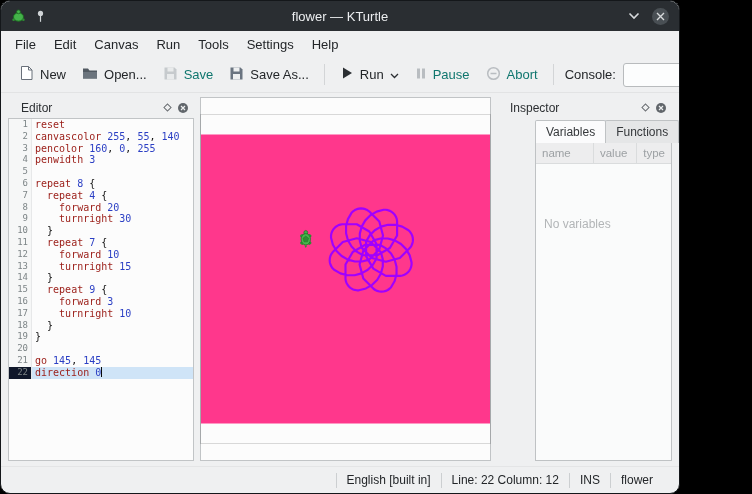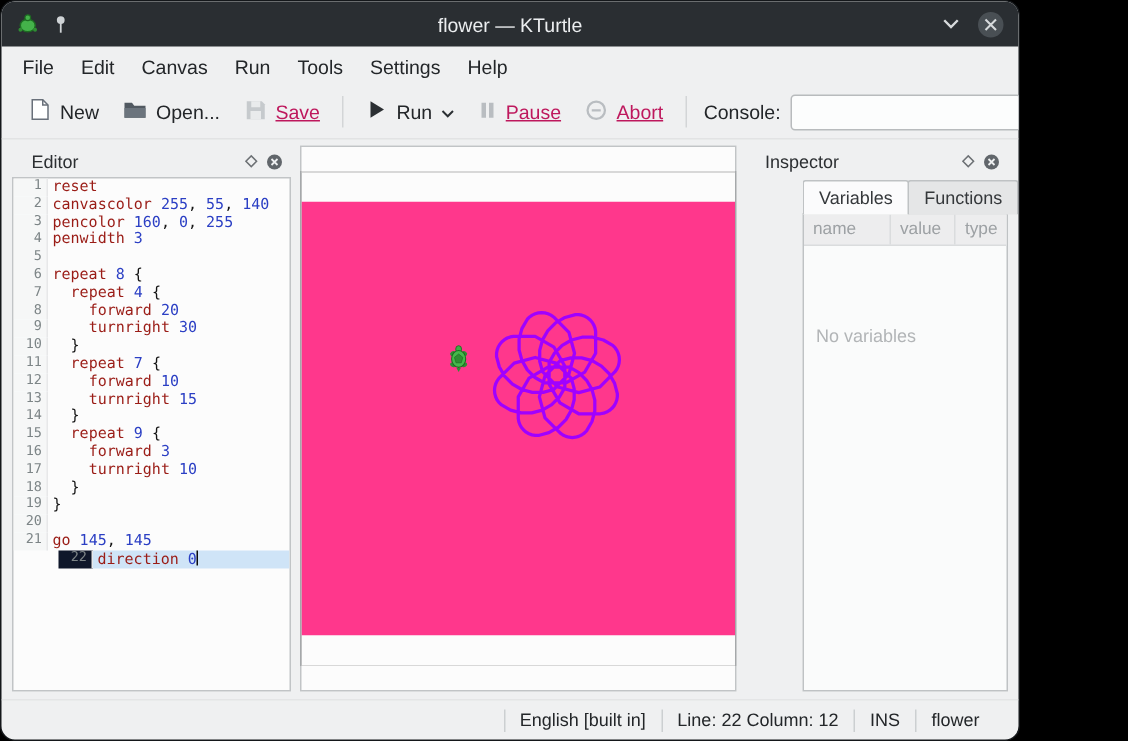--- a/index.html
+++ b/index.html
@@ -18,21 +18,21 @@
 
   
   .menubar{height:26px;flex:none;display:flex;align-items:center;padding:0 5px;
            font-size:13px;color:#232629;}
   .menu-item{padding:3px 9px;border-radius:3px;}
 
   
   .toolbar{height:35px;flex:none;display:flex;align-items:center;padding:0 10px;
            border-bottom:1px solid #e2e3e4;font-size:13px;color:#232629;}
   .tbtn{display:flex;align-items:center;gap:6px;padding:5px 8px;border-radius:3px;white-space:nowrap;}
-  .tbtn.disabled{color:#be185d;text-decoration:underline;}
+  .tbtn.disabled{color:#0f766e;}
   .tsep{width:1px;height:21px;background:#d3d5d7;margin:0 7px;flex:none;}
   .console-wrap{display:flex;align-items:center;margin-left:4px;}
   .combo{width:152px;height:22px;background:#fcfdfd;border:1px solid #b8bbbd;border-radius:3px;
          margin-left:7px;display:flex;align-items:center;}
   .combo input{flex:1;border:none;background:transparent;outline:none;height:18px;
                font-size:12px;padding:0 5px;font-family:"Liberation Sans",sans-serif;}
 
   
   .main{flex:1;min-height:0;display:flex;gap:6px;padding:4px 7px 5px 7px;}
   .dock{display:flex;flex-direction:column;min-height:0;}
@@ -44,21 +44,21 @@
   .dock-btn{display:flex;align-items:center;justify-content:center;width:16px;height:16px;}
 
   
   .editor-view{flex:1;min-height:0;background:#fcfcfc;border:1px solid #c1c4c6;overflow:hidden;
                font-family:"DejaVu Sans Mono",monospace;}
   .ed-row{display:flex;height:11.8px;line-height:11.8px;white-space:pre;}
   .ed-num{width:19px;flex:none;text-align:right;padding-right:3px;color:#7d8587;
           background:#f6f7f7;border-right:1px solid #e7e8e9;font-size:9px;}
   .ed-code{flex:1;padding-left:3px;font-size:10px;color:#141414;}
   .ed-row.cur .ed-code{background:#cfe4f7;}
-  .ed-row.cur .ed-num{background:#0f172a;margin-left:30px;}
+  .ed-row.cur .ed-num{background:#0f172a;}
   .c-k{color:#9a1c16;}
   .c-n{color:#2b3fc4;}
   .caret{display:inline-block;width:1px;height:10px;background:#0a0a0a;vertical-align:-1px;}
 
   
   .canvas-pane{flex:1;min-width:0;background:#fcfcfc;border:1px solid #c1c4c6;
                display:flex;align-items:center;justify-content:center;}
   svg.canvas{width:328px;height:328px;box-shadow:0 0 0 1px rgba(0,0,0,0.14);}
 
   
@@ -151,20 +151,30 @@
     </div>
     <div class="tbtn disabled">
       <span>
         <svg width="15" height="15" viewBox="0 0 15 15">
           <path d="M1.5 1.5 h10 l2 2 v10 h-12 z" fill="#c6cacd"></path>
           <rect x="4" y="8" width="7" height="5.5" fill="#e9ebec"></rect>
           <rect x="4.5" y="1.5" width="6" height="4" fill="#e9ebec"></rect>
         </svg>
       </span>
       <span>Save</span>
+    </div>
+    <div class="tbtn">
+      <span>
+        <svg width="15" height="15" viewBox="0 0 15 15">
+          <path d="M1.5 1.5 h10 l2 2 v10 h-12 z" fill="#6a7480"></path>
+          <rect x="4" y="8" width="7" height="5.5" fill="#eef0f1"></rect>
+          <rect x="4.5" y="1.5" width="6" height="4" fill="#eef0f1"></rect>
+        </svg>
+      </span>
+      <span>Save As...</span>
     </div>
 
     <div class="tsep"></div>
 
     <div class="tbtn">
       <span>
         <svg width="14" height="14" viewBox="0 0 14 14">
           <polygon points="3,1.5 12,7 3,12.5" fill="#2b2f33"></polygon>
         </svg>
       </span>

